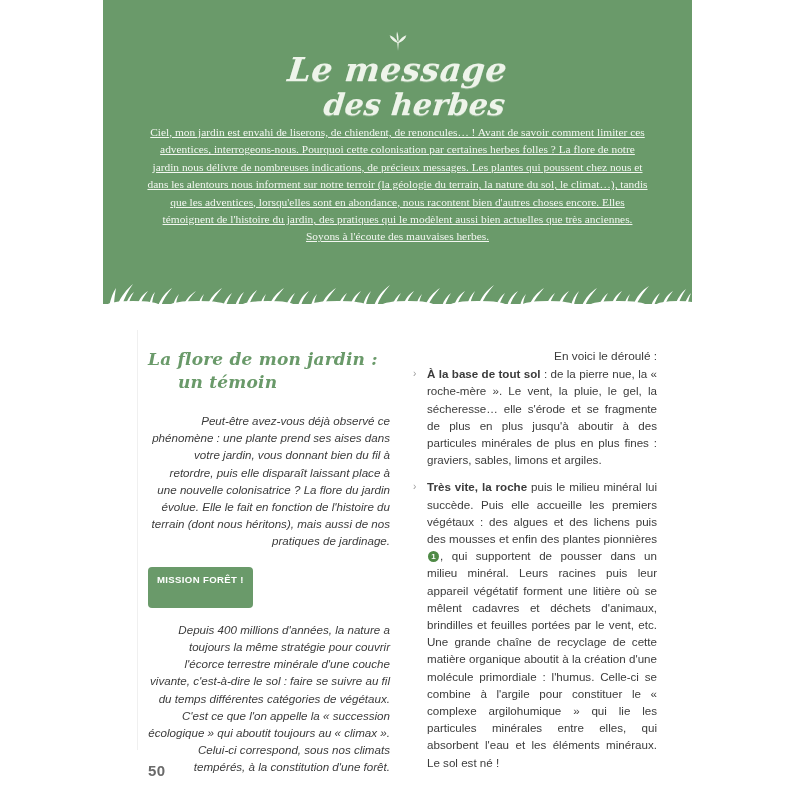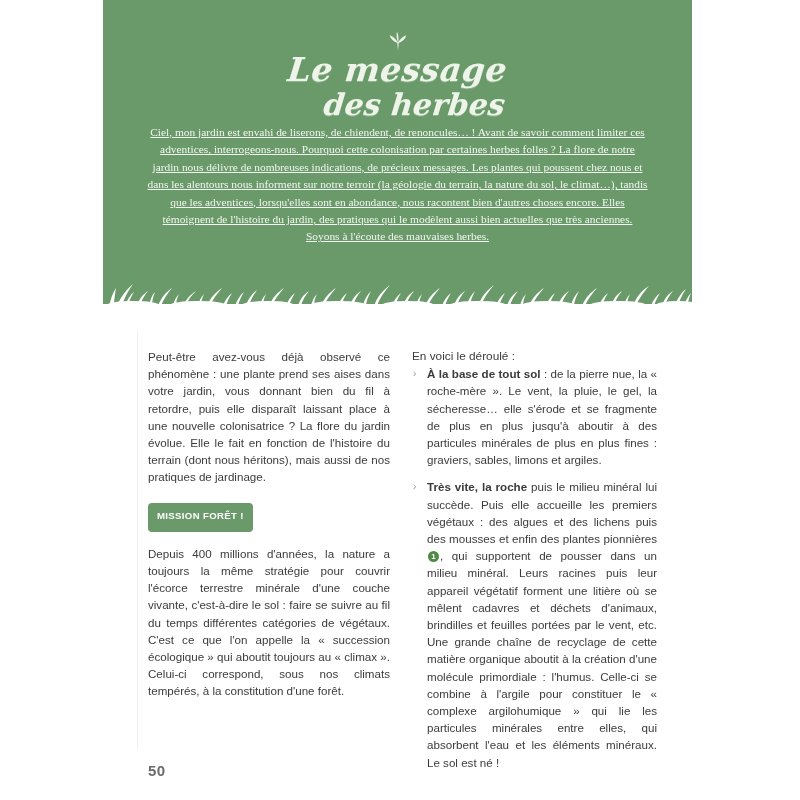--- a/index.html
+++ b/index.html
@@ -104,20 +104,21 @@
 
   .col {
     position: absolute;
     top: 348px;
     color: #3b3b3b;
     font-size: 11.6px;
     line-height: 17.2px;
   }
   .col p {
     margin: 0 0 0 0;
+    text-align: right;
   }
   .col-left {
     left: 148px;
     width: 242px;
   }
   .col-right {
     left: 412px;
     width: 245px;
   }
 
@@ -131,31 +132,32 @@
     margin: 0 0 18px 0;
     letter-spacing: 0.2px;
   }
   .section-heading .sh2 {
     display: block;
     padding-left: 30px;
   }
 
   .body-text {
     text-align: justify;
+    font-style: italic;
   }
 
   .mission-badge {
     display: inline-block;
     margin: 17px 0 13px 0;
     background: #6a9a6a;
     color: #ffffff;
     font-size: 9.6px;
     font-weight: bold;
     letter-spacing: 0.35px;
-    padding: 4px 9px 8px 9px;
+    padding: 4px 9px 20px 9px;
     border-radius: 4px;
   }
 
   .lead-in {
     font-size: 11.8px;
     margin: 0 0 12px 0;
     color: #3b3b3b;
   }
 
   ul.deroule {
@@ -300,20 +302,24 @@
           <ellipse cx="575" cy="33" rx="22" ry="4"></ellipse>
         </g>
       </svg>
     </div>
   </div>
 
   <div class="gutter-rule"></div>
 
   <div class="col col-left">
 
+    <h2 class="section-heading">
+      <span>La flore de mon jardin :</span>
+      <span class="sh2">un témoin</span>
+    </h2>
 
     <p class="body-text">Peut-être avez-vous déjà observé ce phénomène : une plante prend ses aises dans votre jardin, vous donnant bien du fil à retordre, puis elle disparaît laissant place à une nouvelle colonisatrice ? La flore du jardin évolue. Elle le fait en fonction de l'histoire du terrain (dont nous héritons), mais aussi de nos pratiques de jardinage.</p>
 
     <div>
       <span class="mission-badge">MISSION FORÊT !</span>
     </div>
 
     <p class="body-text">Depuis 400 millions d'années, la nature a toujours la même stratégie pour couvrir l'écorce terrestre minérale d'une couche vivante, c'est-à-dire le sol : faire se suivre au fil du temps différentes catégories de végétaux. C'est ce que l'on appelle la « succession écologique » qui aboutit toujours au « climax ». Celui-ci correspond, sous nos climats tempérés, à la constitution d'une forêt.</p>
   </div>
 

